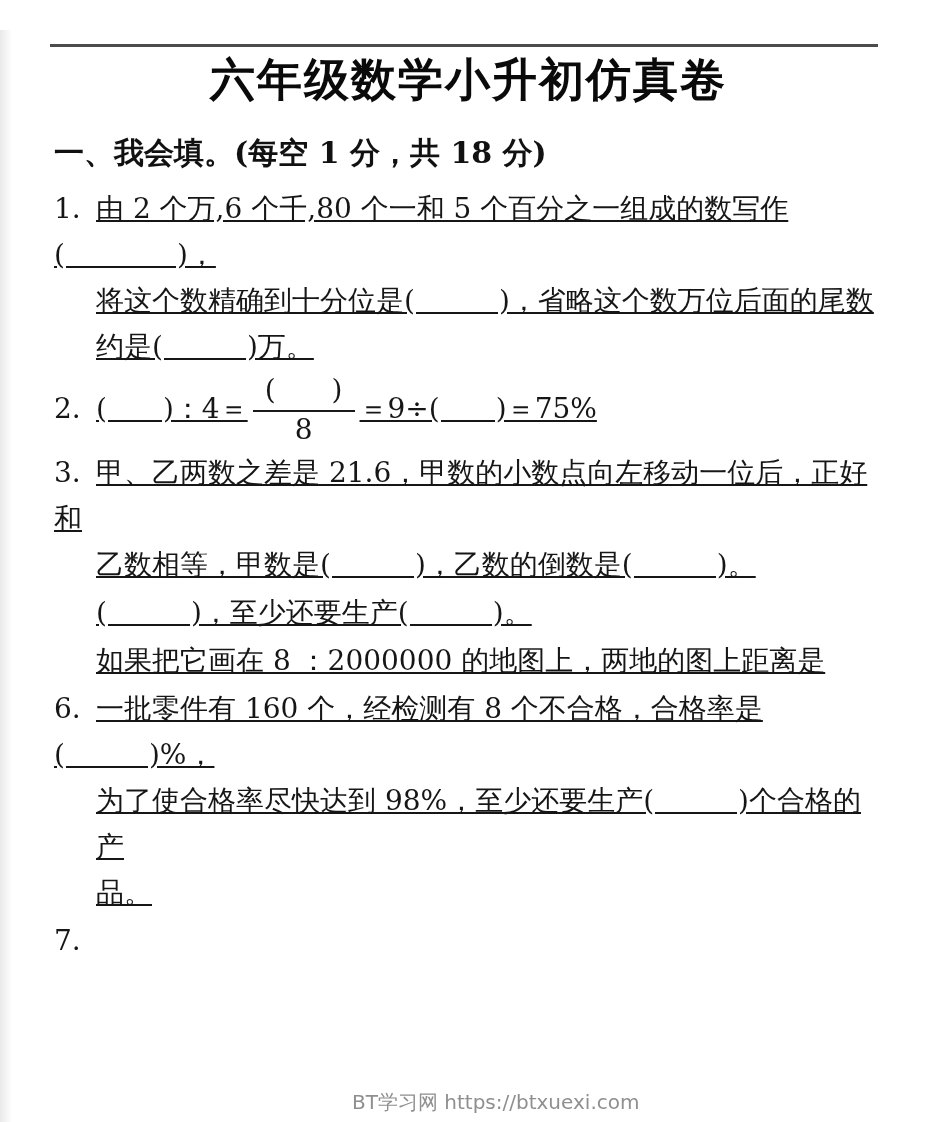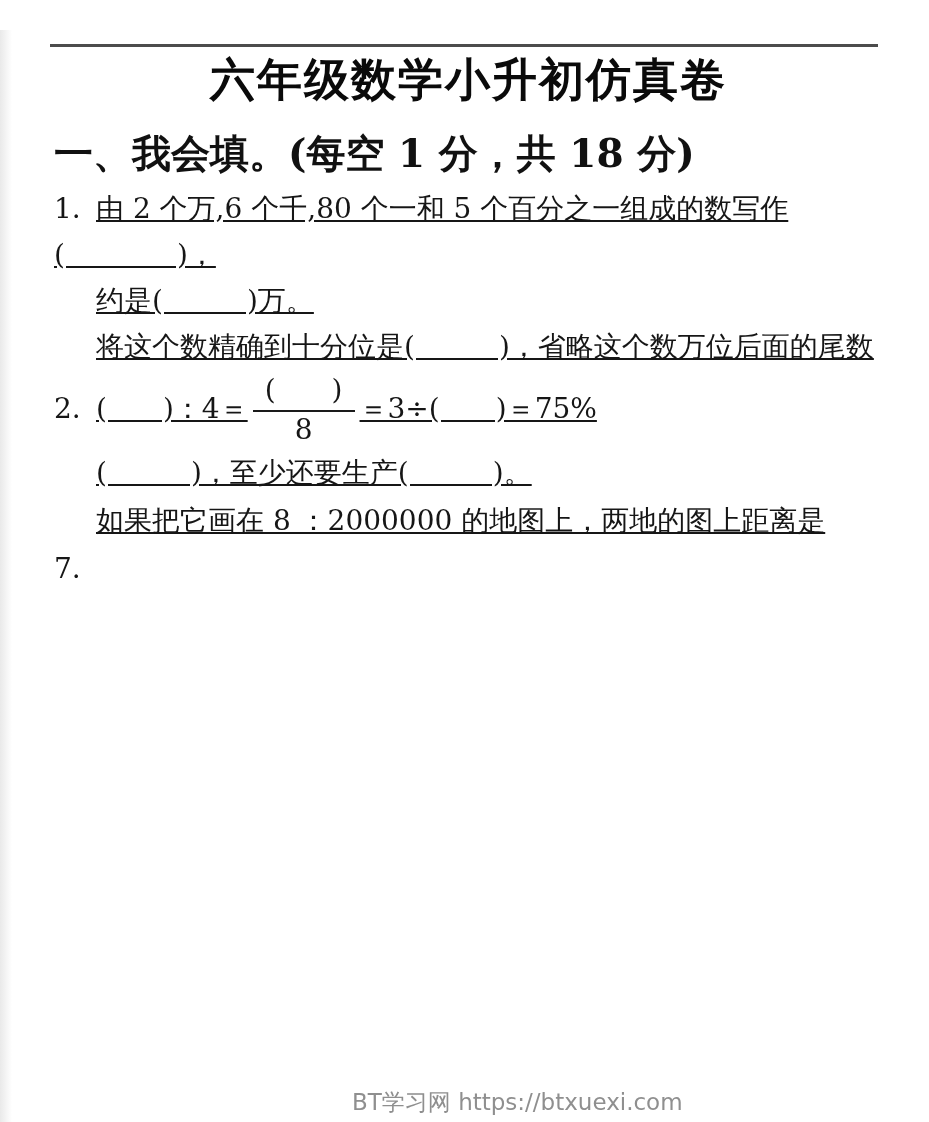--- a/index.html
+++ b/index.html
@@ -32,21 +32,21 @@
     font-family: "DejaVu Sans", "Liberation Sans", sans-serif;
     font-weight: 900;
     font-size: 45px;
     line-height: 56px;
     letter-spacing: 2px;
     color: #0a0a0a;
   }
   .section-heading {
     margin: 22px 0 10px 0;
     font-weight: bold;
-    font-size: 39px;
+    font-size: 30px;
     line-height: 46px;
     color: #111111;
   }
   .question {
     font-size: 28px;
     line-height: 46px;
     margin: 0 0 2px 0;
     padding-left: 42px;
   }
   .qline { white-space: pre-wrap; text-decoration: underline; }
@@ -65,56 +65,65 @@
     padding: 0 12px 2px 12px;
     line-height: 36px;
   }
   .frac .fden { display: block; line-height: 36px; }
   .watermark {
     position: absolute;
     left: 352px;
     top: 1060px;
     z-index: 0;
     font-family: "DejaVu Sans", "Liberation Sans", sans-serif;
-    font-size: 23px;
+    font-size: 20px;
     line-height: 24px;
     color: #8f8f8f;
     white-space: nowrap;
   }
 </style>
 </head>
 <body>
 
 <div class="page">
   <div class="edge-shade"></div>
   <div class="top-rule"></div>
 
   <div class="content">
     <h1 class="title">六年级数学小升初仿真卷</h1>
     <div class="section-heading">一、我会填。(每空 1 分，共 18 分)</div>
 
     <div class="question">
       <div class="qline first"><span class="qnum">1.</span><span>由 2 个万,6 个千,80 个一和 5 个百分之一组成的数写作(　　　　)，</span></div>
+      <div class="qline">将这个数精确到十分位是(　　　)，省略这个数万位后面的尾数</div>
       <div class="qline">约是(　　　)万。</div>
-      <div class="qline">将这个数精确到十分位是(　　　)，省略这个数万位后面的尾数</div>
     </div>
 
     <div class="question">
-      <div class="qline first"><span class="qnum">2.</span><span>(　　)：4＝</span><span class="frac"><span class="fnum">(　　)</span><span class="fden">8</span></span><span>＝3÷(　　)＝75%</span></div>
+      <div class="qline first"><span class="qnum">2.</span><span>(　　)：4＝</span><span class="frac"><span class="fnum">(　　)</span><span class="fden">8</span></span><span>＝9÷(　　)＝75%</span></div>
     </div>
 
+    <div class="question">
+      <div class="qline first"><span class="qnum">3.</span><span>甲、乙两数之差是 21.6，甲数的小数点向左移动一位后，正好和</span></div>
+      <div class="qline">乙数相等，甲数是(　　　)，乙数的倒数是(　　　)。</div>
+    </div>
 
     <div class="question">
       <div class="qline">(　　　)，至少还要生产(　　　)。</div>
     </div>
 
     <div class="question">
       <div class="qline">如果把它画在 8 ：2000000 的地图上，两地的图上距离是</div>
     </div>
 
+    <div class="question">
+      <div class="qline first"><span class="qnum">6.</span><span>一批零件有 160 个，经检测有 8 个不合格，合格率是(　　　)%，</span></div>
+      <div class="qline">为了使合格率尽快达到 98%，至少还要生产(　　　)个合格的产</div>
+      <div class="qline">品。</div>
+    </div>
 
     <div class="question">
       <div class="qline first"><span class="qnum">7.</span></div>
 
     </div>
 
   </div>
 
   <div class="watermark">BT学习网 https://btxuexi.com</div>
 </div>

